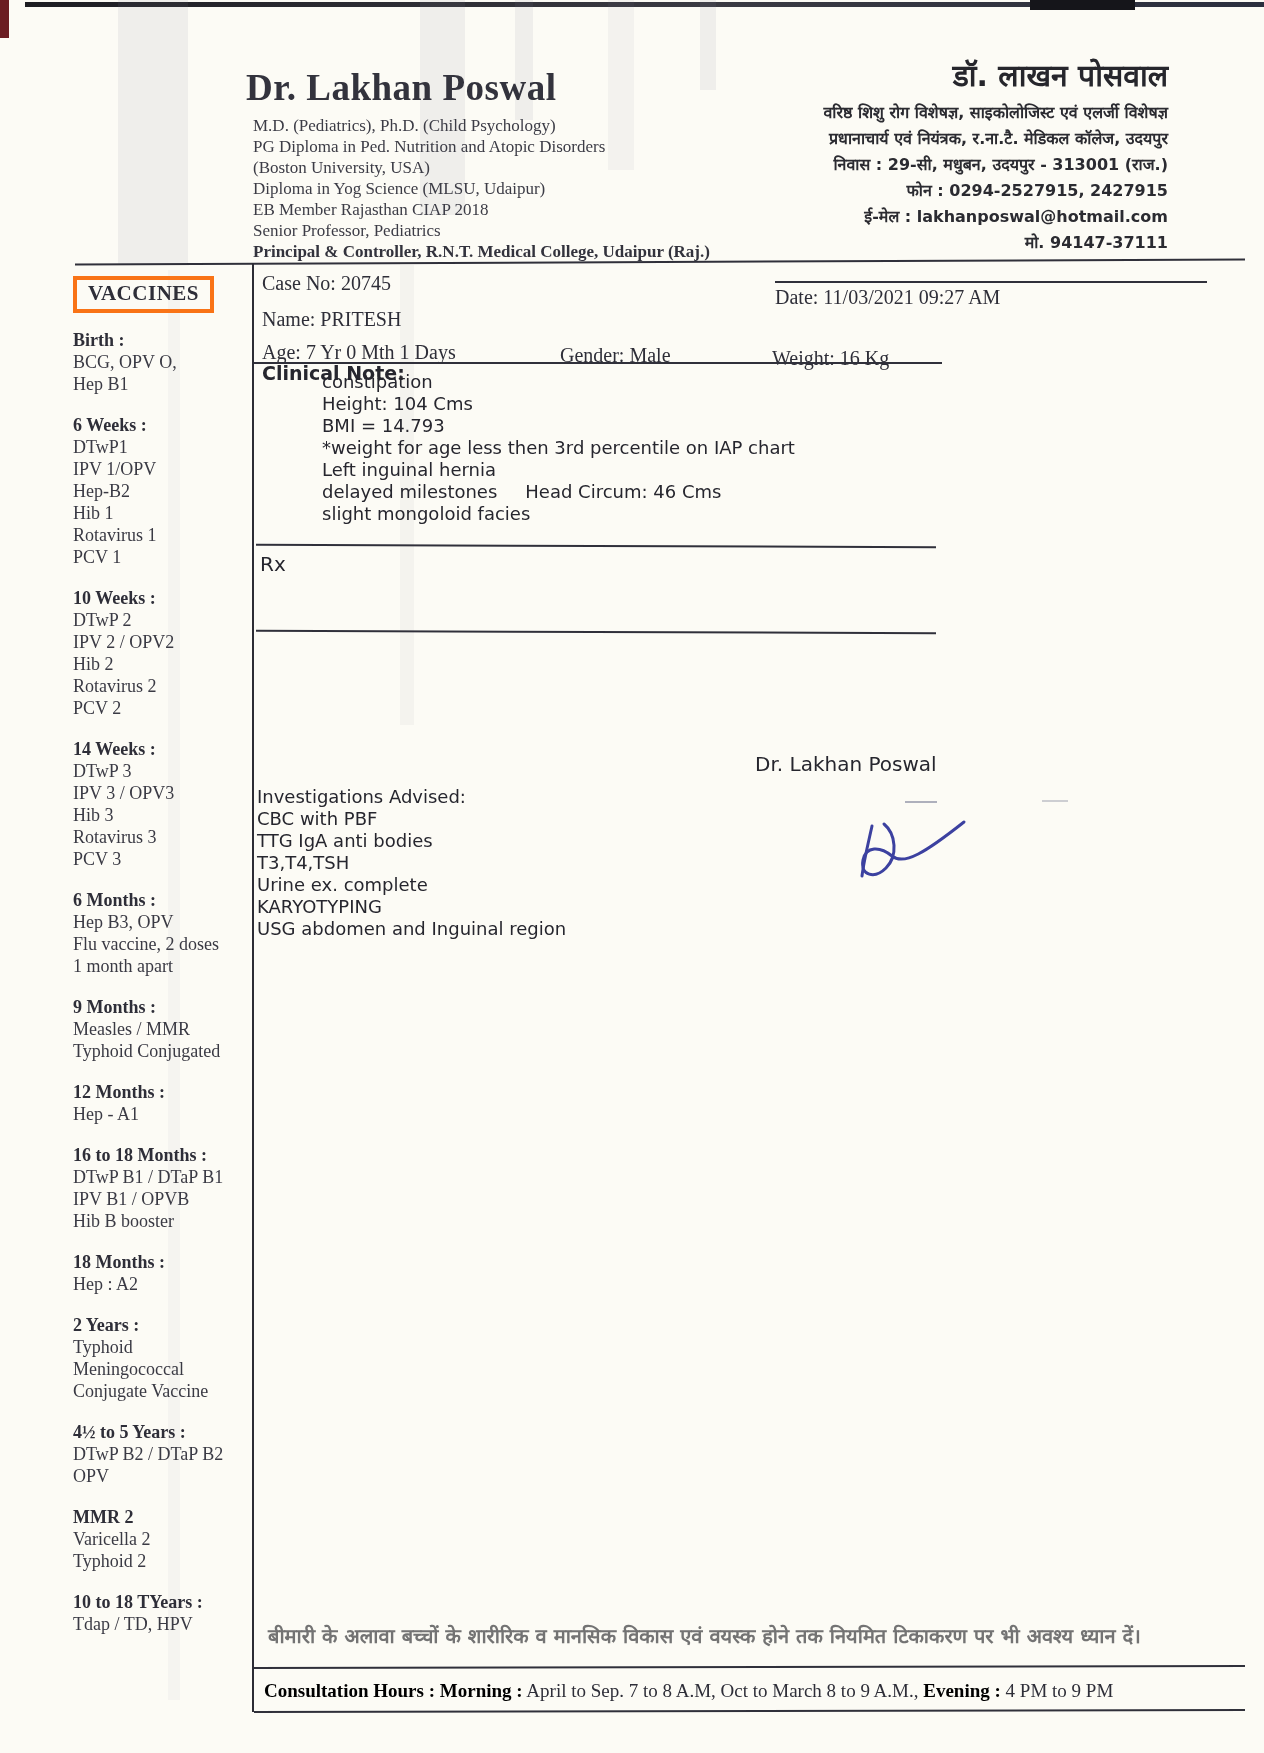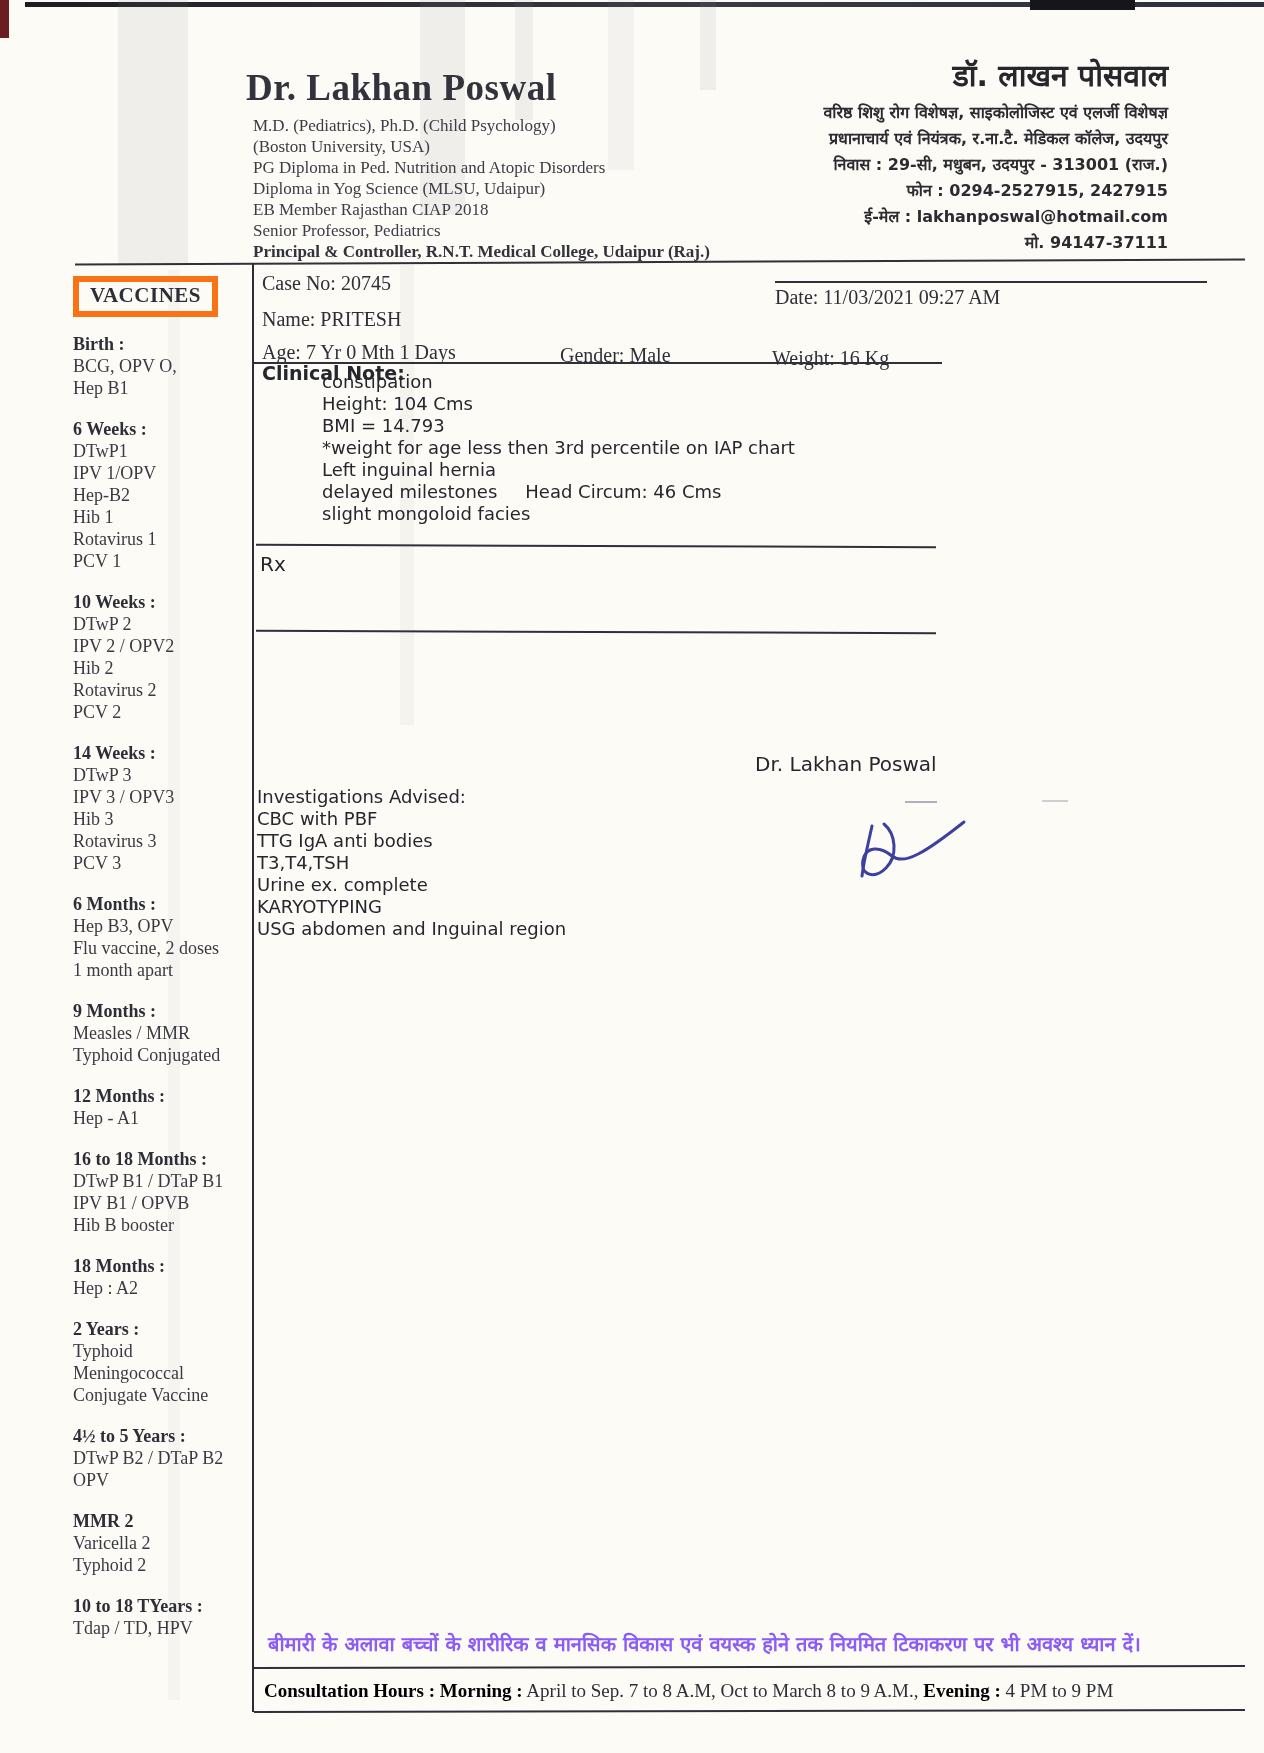--- a/index.html
+++ b/index.html
@@ -19,38 +19,38 @@
   .lh-creds{margin-top:6px;margin-left:7px;font-size:17px;line-height:21px;color:#3c3c46;}
   .lh-principal{margin-left:7px;font-size:17px;line-height:21px;font-weight:bold;color:#33333d;}
   .lh-right{position:absolute;right:96px;top:58px;text-align:right;font-family:"DejaVu Sans",sans-serif;}
   .lh-name-hi{font-size:30px;font-weight:bold;color:#26262c;line-height:36px;}
   .lh-right-lines{margin-top:6px;font-size:16px;font-weight:bold;line-height:26px;color:#2b2b31;}
   
   .hr{position:absolute;height:2px;background:#30303a;}
   .vdivider{position:absolute;left:252px;top:263px;width:2px;height:1449px;background:#2c2c34;}
   
   .sidebar{position:absolute;left:73px;top:276px;width:178px;}
-  .vaccines-box{display:inline-block;border:6px solid #f97316;padding:1px 11px 3px 11px;
+  .vaccines-box{display:inline-block;border:4px solid #f97316;padding:1px 11px 3px 11px;
     font-weight:bold;font-size:21px;letter-spacing:.5px;color:#2e2e38;margin-bottom:16px;}
   .vx{margin-bottom:19px;font-size:18px;line-height:22px;color:#3a3a44;}
   .vx .hd{font-weight:bold;color:#2e2e38;}
   
   .abs{position:absolute;}
   .serif20{font-size:20px;color:#2e2e38;}
   .sans{font-family:"DejaVu Sans",sans-serif;color:#26262e;}
   .cn-title{font-size:19px;font-weight:bold;}
   .cn-body{font-size:18px;line-height:22px;}
   .cn-row{display:flex;text-align:right;}
   .cn-row .hc{margin-left:28px;}
   .rx{font-size:20px;}
   .inv{font-size:18px;line-height:22px;}
   .inv .t{margin-bottom:0;}
   .sig-dash{position:absolute;height:2px;background:rgba(110,115,140,.55);}
   
-  .foot-note{font-family:"DejaVu Sans",sans-serif;font-size:20px;font-weight:bold;color:#8b5cf6;margin-top:8px;}
+  .foot-note{font-family:"DejaVu Sans",sans-serif;font-size:20px;font-weight:bold;color:#737373;}
   .consult{font-size:19px;color:#2e2e38;white-space:nowrap;}
   .consult b{color:#000000;}
 </style>
 </head>
 <body>
 
 <div class="page">
 
   <div class="artifact topbar"></div>
   <div class="artifact topblob"></div>
@@ -60,22 +60,22 @@
   <div class="artifact streak" style="left:515px;top:0;width:18px;height:120px;"></div>
   <div class="artifact streak" style="left:608px;top:0;width:26px;height:170px;opacity:.7;"></div>
   <div class="artifact streak" style="left:700px;top:0;width:16px;height:90px;"></div>
   <div class="artifact streak" style="left:400px;top:265px;width:14px;height:460px;opacity:.6;"></div>
   <div class="artifact streak" style="left:168px;top:270px;width:12px;height:1430px;opacity:.5;"></div>
 
   <div class="lh-left">
     <div class="lh-name-en">Dr. Lakhan Poswal</div>
     <div class="lh-creds">
         <div>M.D. (Pediatrics), Ph.D. (Child Psychology)</div>
+        <div>PG Diploma in Ped. Nutrition and Atopic Disorders</div>
         <div>(Boston University, USA)</div>
-        <div>PG Diploma in Ped. Nutrition and Atopic Disorders</div>
         <div>Diploma in Yog Science (MLSU, Udaipur)</div>
         <div>EB Member Rajasthan CIAP 2018</div>
         <div>Senior Professor, Pediatrics</div>
       </div>
     <div class="lh-principal">Principal &amp; Controller, R.N.T. Medical College, Udaipur (Raj.)</div>
   </div>
 
   <div class="lh-right">
     <div class="lh-name-hi">डॉ. लाखन पोसवाल</div>
     <div class="lh-right-lines">

